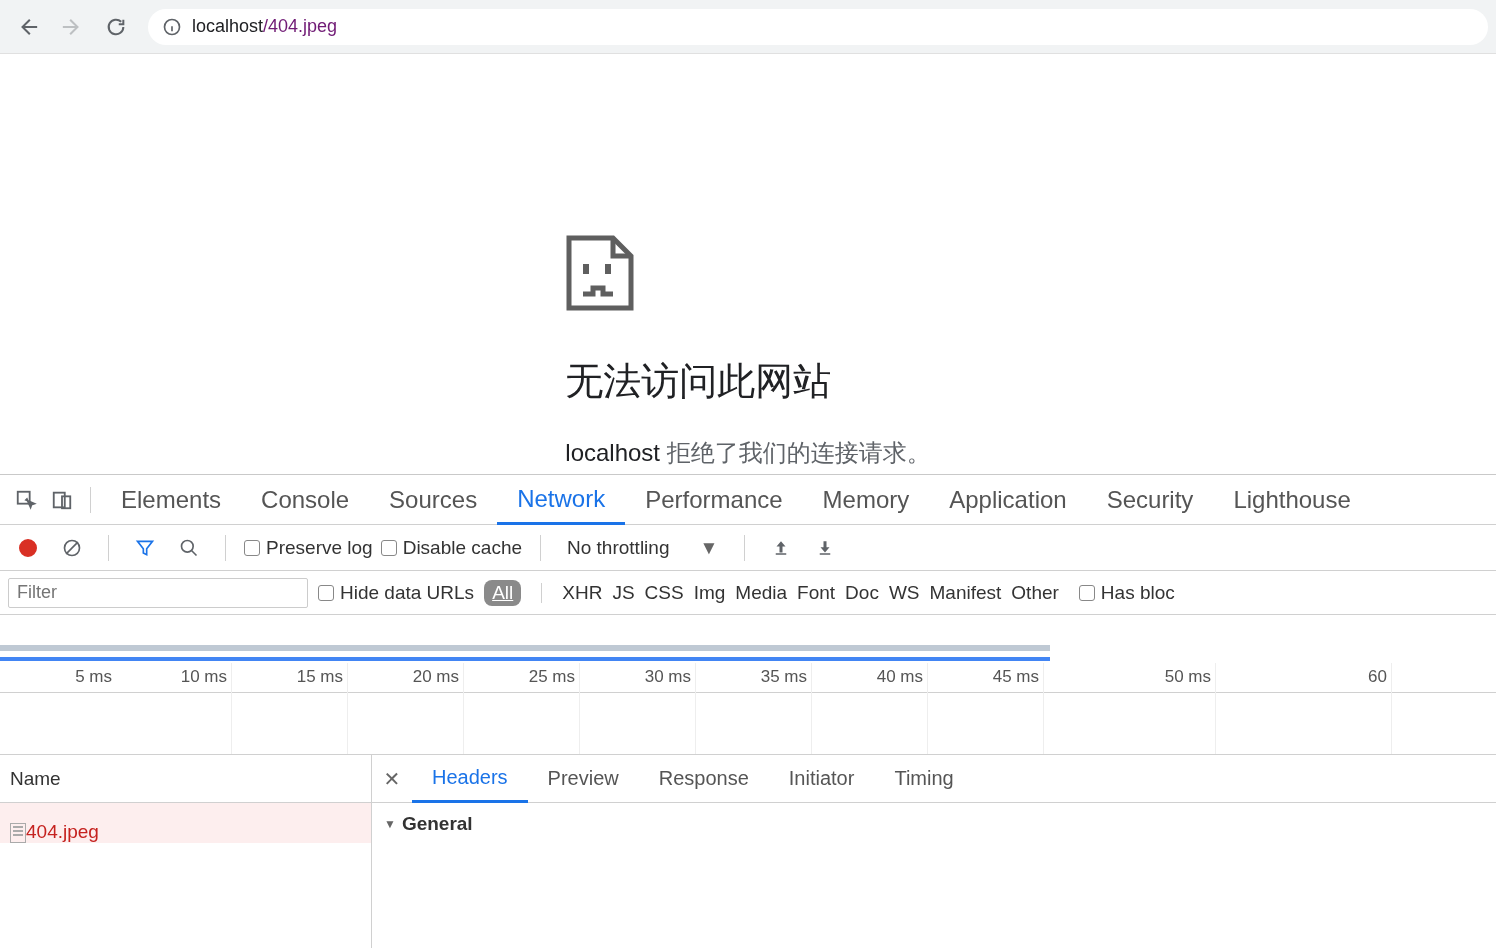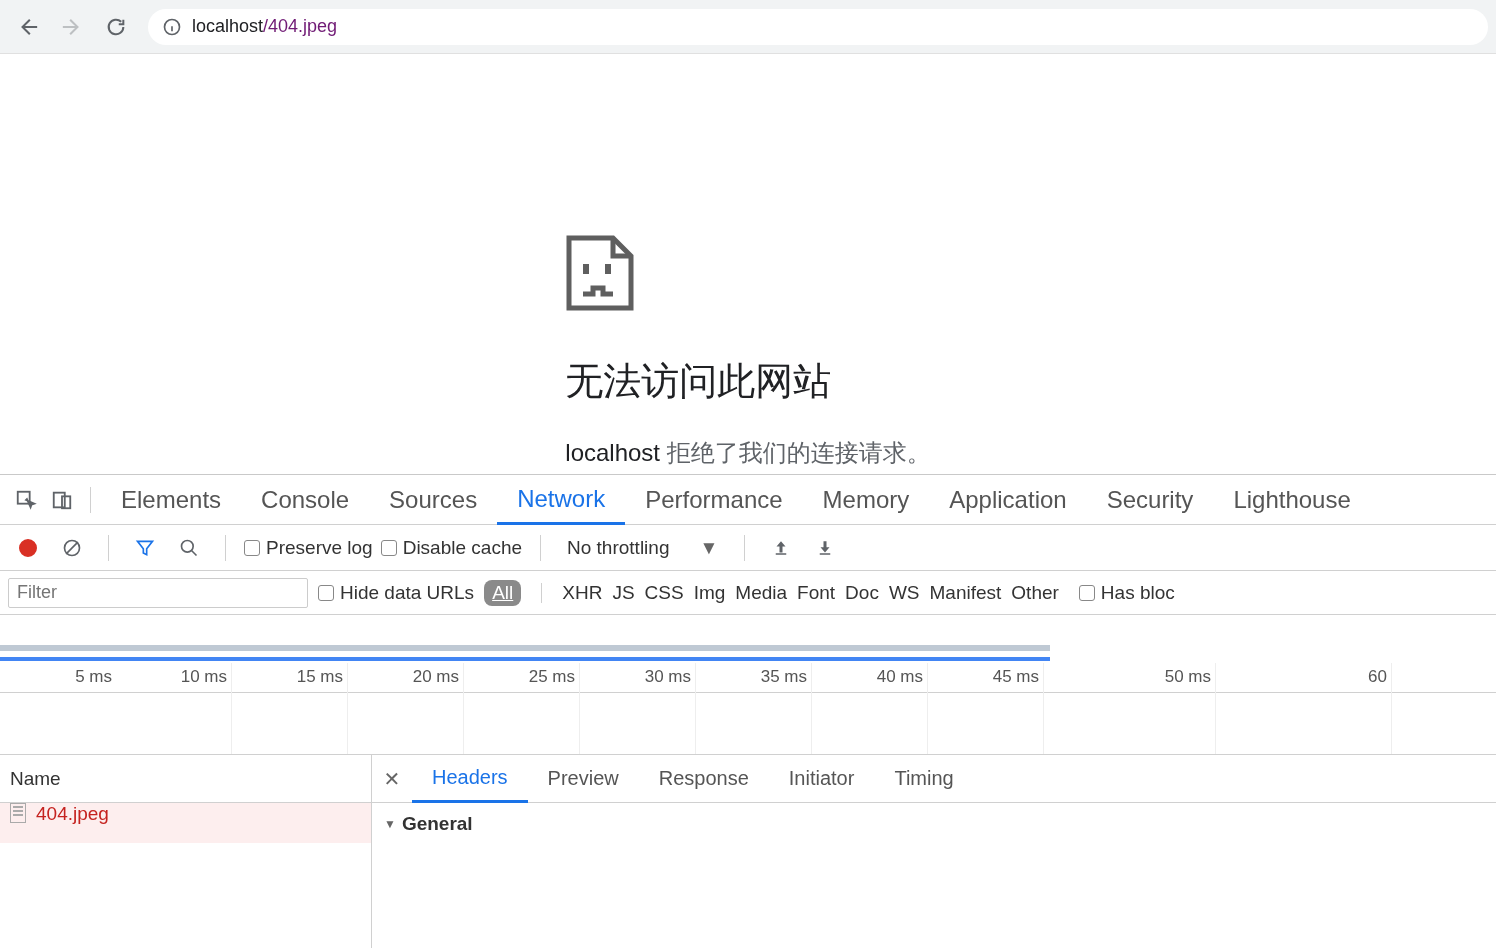--- a/index.html
+++ b/index.html
@@ -55,21 +55,21 @@
 .timeline-ruler { height: 30px; display: flex; border-bottom: 1px solid #d0d0d0; position: relative; margin-top: 48px; }
 .tick { position: absolute; top: 0; height: 140px; border-right: 1px solid #eee; font-size: 17px; color: #555; display: flex; align-items:flex-start; justify-content:flex-end; padding-right:4px; padding-top:4px;}
 .tick:first-child { border-right: none; }
 .tl-sel { position: absolute; top: 30px; left: 0; height: 6px; background: #bfc9d4; }
 .tl-bar { position: absolute; top: 42px; left: 0; height: 4px; background: #4285f4; }
 
 
 .bottom-split { flex: 1; display: flex; }
 .req-list { width: 372px; border-right: 1px solid #d0d0d0; display: flex; flex-direction: column; }
 .req-header { height: 48px; display:flex; align-items:center; padding:0 10px; border-bottom:1px solid #d0d0d0; font-size:19px; }
-.req-row { height: 40px; display:flex; align-items:flex-start; padding:0 10px; gap:10px; font-size:19px; background:#fdeeee; }
+.req-row { height: 40px; display:flex; align-items:flex-end; padding:0 10px; gap:0; font-size:19px; background:#fdeeee; }
 .req-row .fname { color:#c5221f; }
 .file-icon { width:16px; height:20px; border:1px solid #aaa; position:relative;}
 .file-icon::before{content:"";position:absolute;top:2px;left:2px;right:2px;height:2px;background:#aaa;box-shadow:0 4px 0 #aaa,0 8px 0 #aaa;}
 .detail-pane { flex:1; display:flex; flex-direction:column; }
 .detail-tabs { height:48px; display:flex; align-items:center; border-bottom:1px solid #d0d0d0; }
 .detail-close { width:40px; display:flex; align-items:center; justify-content:center; cursor:pointer; font-size:20px; color:#666; }
 .detail-tab { padding:16px 20px; height:100%; display:flex; align-items:center; cursor:pointer; font-size:20px; color:#555;}
 .detail-tab.active { color:#1a73e8; border-bottom:3px solid #1a73e8; margin-bottom:-1px;}
 .detail-body { padding:10px 12px; font-size:19px; }
 .section-toggle { display:flex; align-items:center; gap:6px; font-weight:bold; color:#333; cursor:pointer;}

